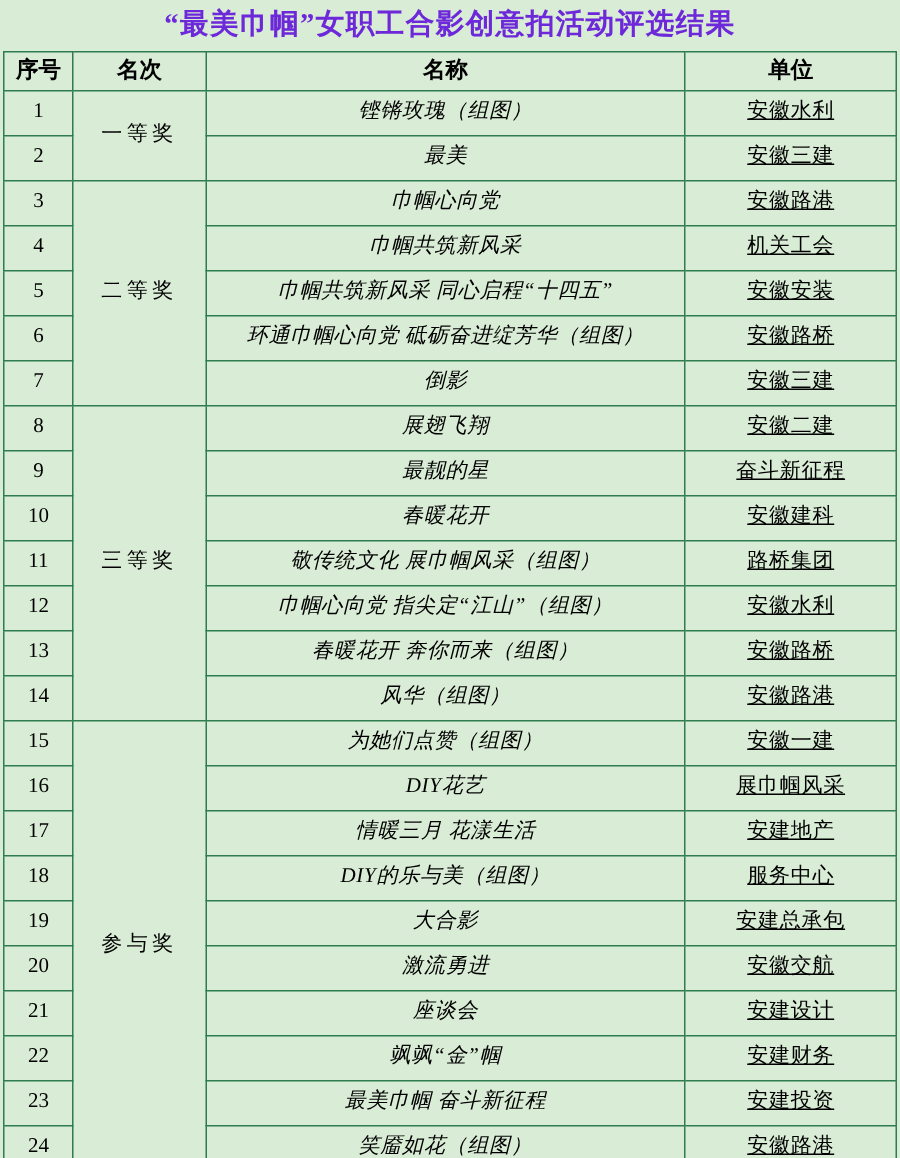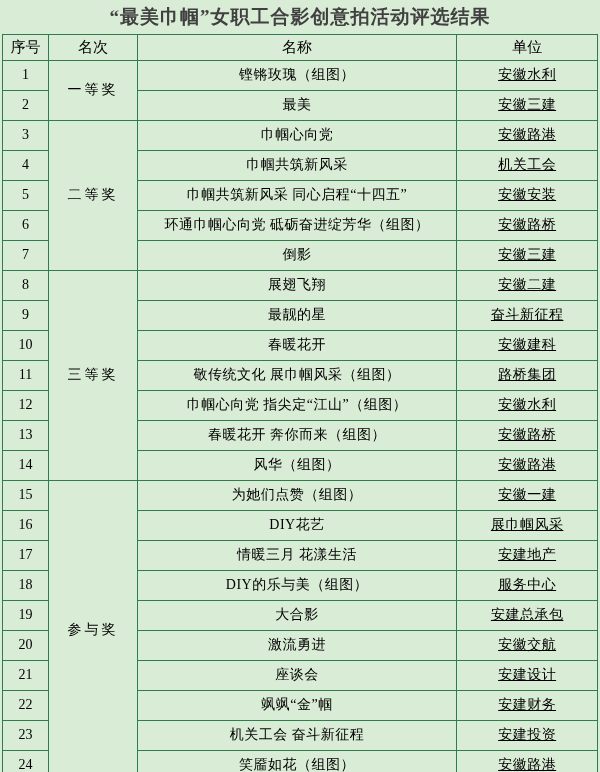--- a/index.html
+++ b/index.html
@@ -21,21 +21,21 @@
     background: #d9ecd5;
     position: relative;
   }
   .title {
     text-align: center;
     font-size: 19px;
     font-weight: bold;
     letter-spacing: 1px;
     padding: 6px 0 5px 0;
     line-height: 1.2;
-    color: #404040;
+    color: #6d28d9;
   }
   table.award-table {
     border-collapse: collapse;
     width: 596px;
     margin: 0 2px;
     table-layout: fixed;
     background: #d9ecd5;
   }
   table.award-table td,
   table.award-table th {
@@ -45,30 +45,31 @@
     font-size: 14px;
     font-weight: normal;
     padding: 0;
     height: 29px;
     line-height: 1.15;
     color: #000;
     background: #d9ecd5;
   }
   table.award-table thead td {
     font-size: 15px;
-    font-weight: normal;
+    font-weight: bold;
     height: 25px;
   }
   .col-idx { width: 46px; }
   .col-rank { width: 88px; }
   .col-name { width: 318px; }
   .col-unit { width: 140px; }
 
   td.name-cell {
     letter-spacing: 0.5px;
+    font-style: italic;
   }
   td.rank-cell {
     letter-spacing: 3px;
     margin-top: 37px;
   }
   td.unit-cell {
     letter-spacing: 0.5px;
     text-decoration: underline;
   }
 </style>
@@ -203,21 +204,21 @@
           <td class="name-cell">座谈会</td>
           <td class="unit-cell">安建设计</td>
         </tr>
         <tr>
           <td class="idx-cell">22</td>
           <td class="name-cell">飒飒“金”帼</td>
           <td class="unit-cell">安建财务</td>
         </tr>
         <tr>
           <td class="idx-cell">23</td>
-          <td class="name-cell">机关工会  奋斗新征程</td>
+          <td class="name-cell">最美巾帼  奋斗新征程</td>
           <td class="unit-cell">安建投资</td>
         </tr>
         <tr>
           <td class="idx-cell">24</td>
           <td class="name-cell">笑靥如花（组图）</td>
           <td class="unit-cell">安徽路港</td>
         </tr>
       </tbody>
   </table>
 </div>

